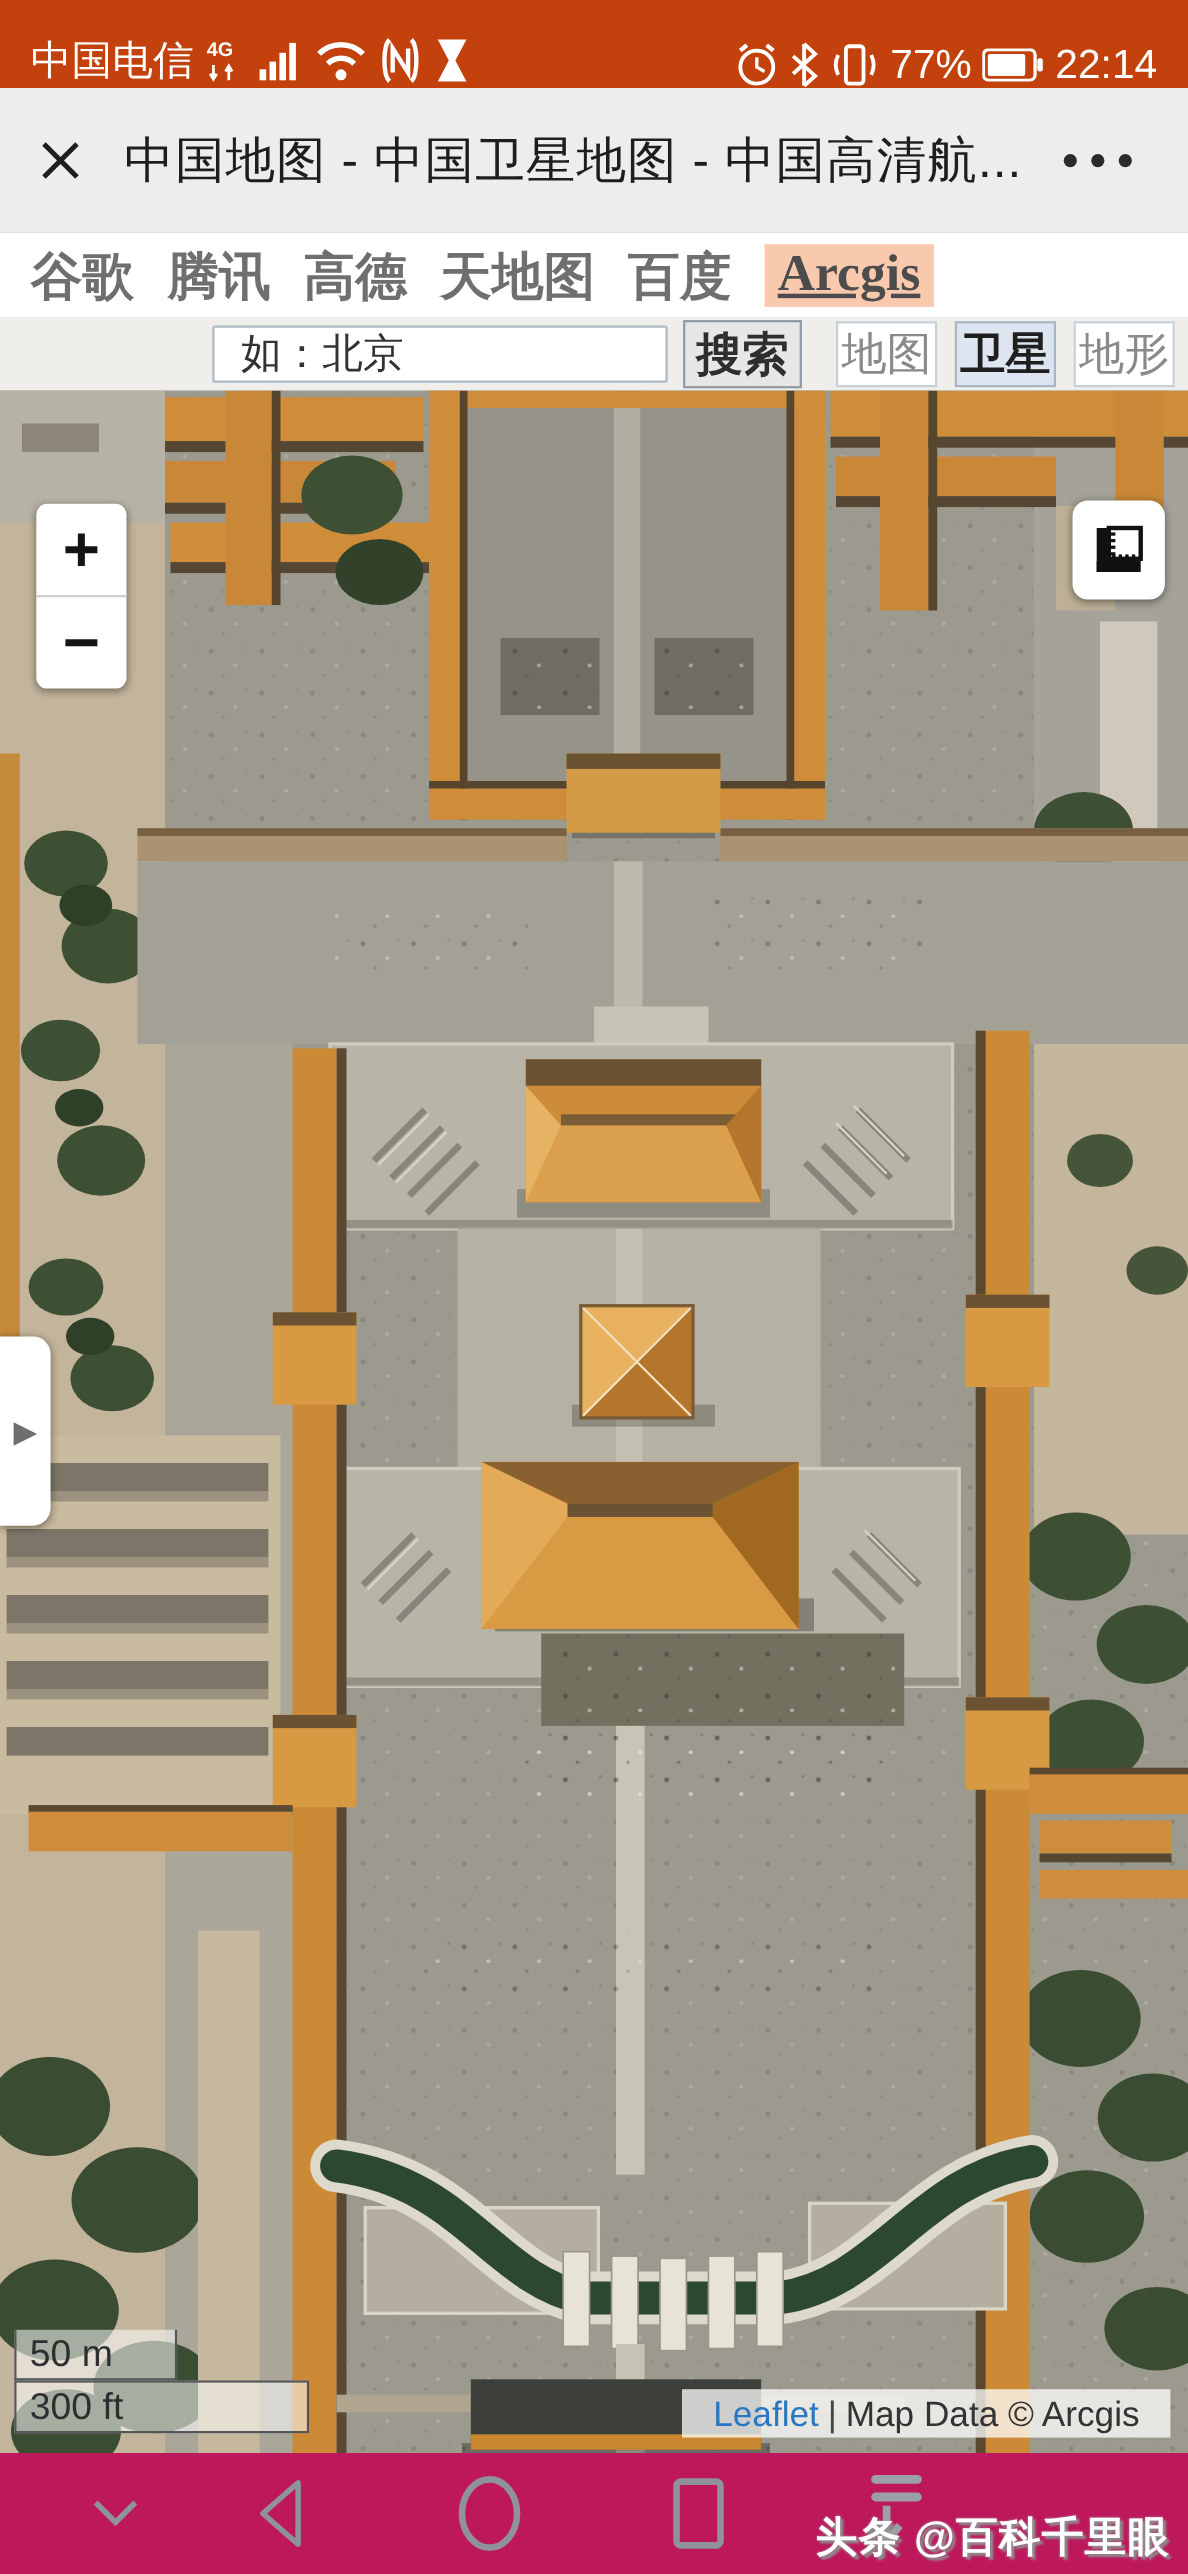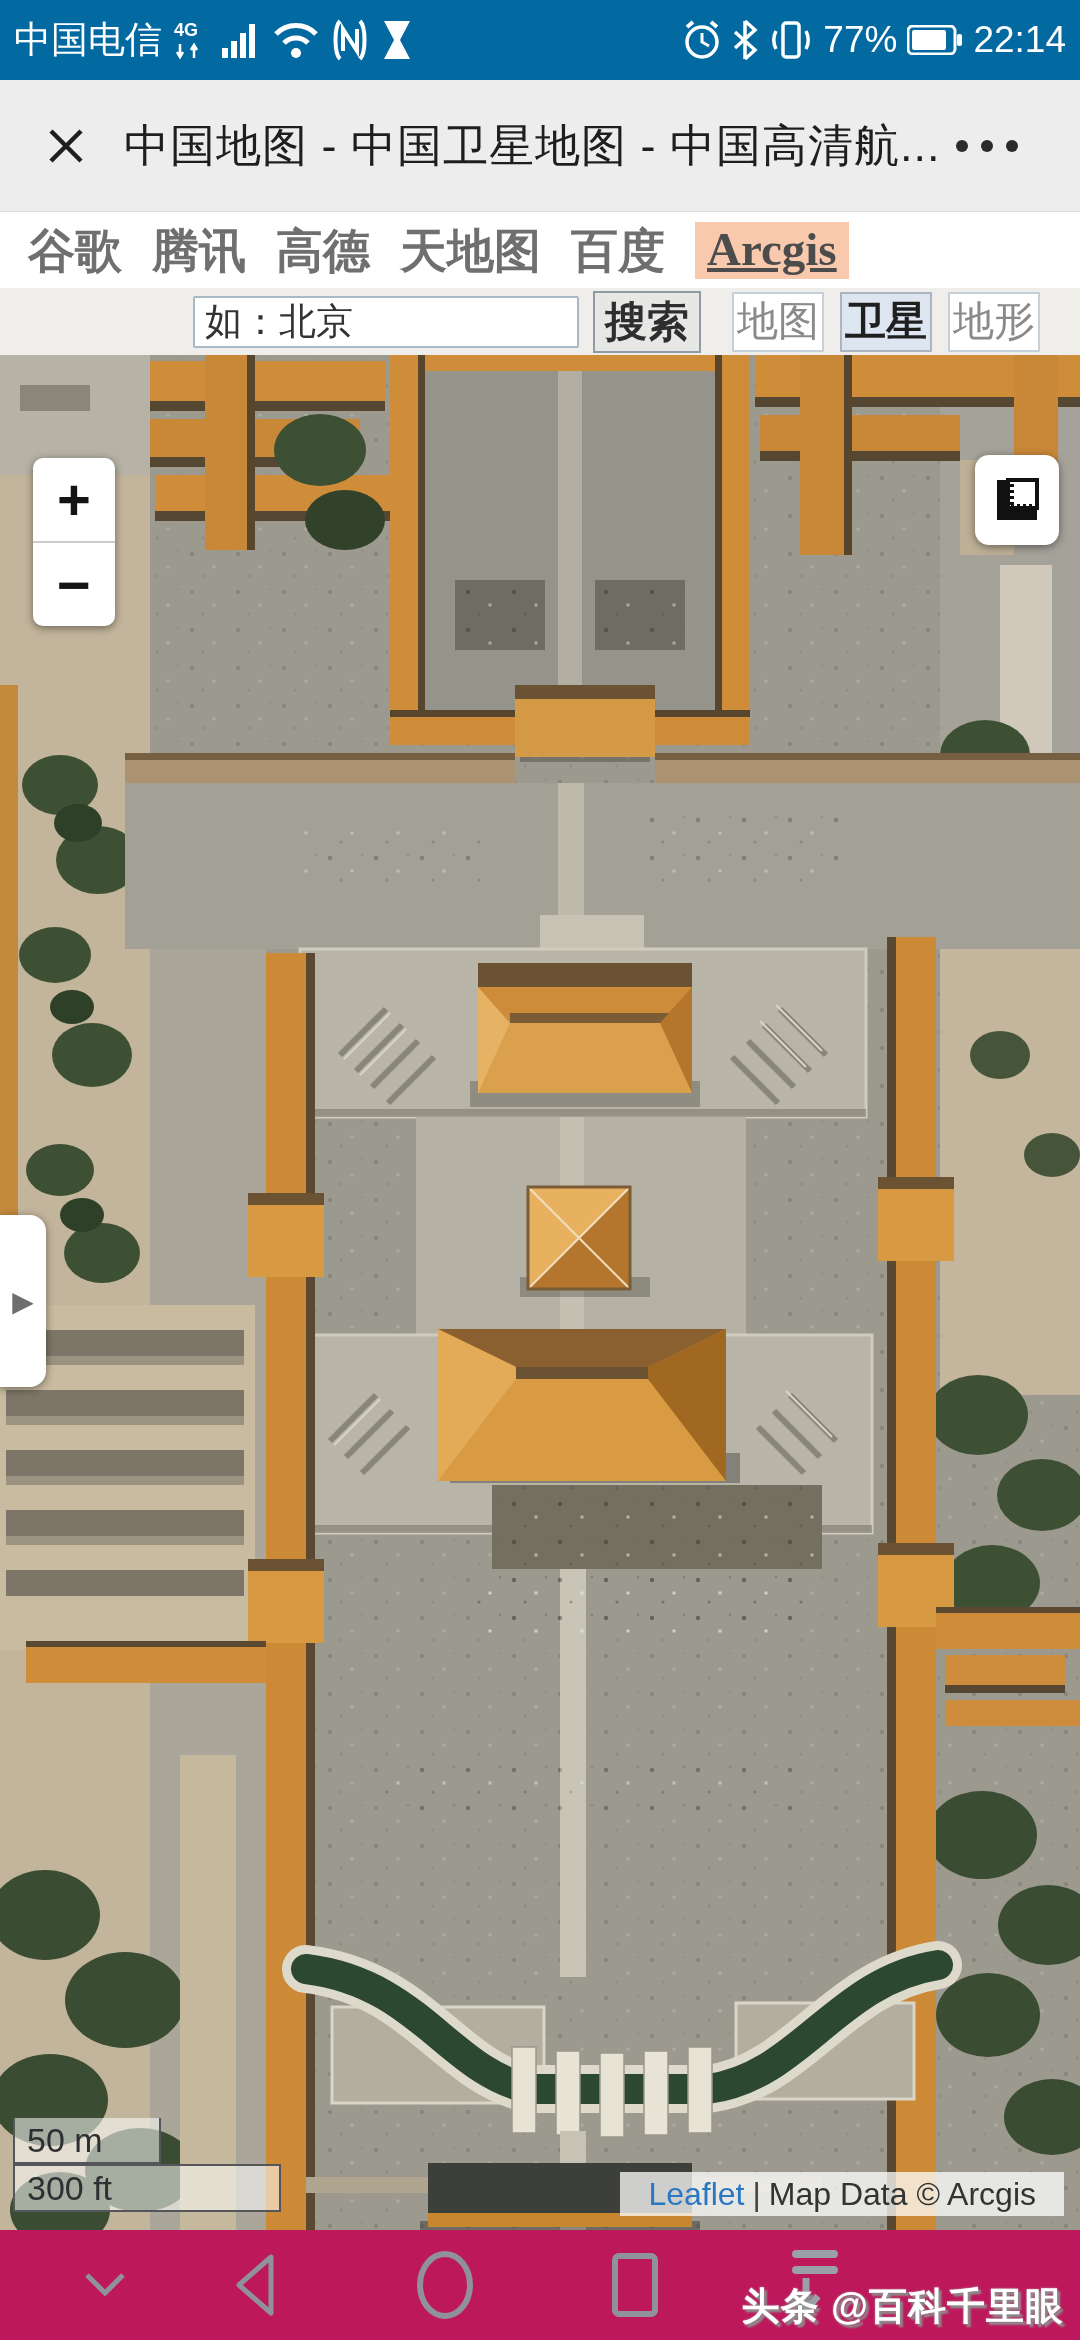--- a/index.html
+++ b/index.html
@@ -1,45 +1,45 @@
 <!DOCTYPE html>
 <html><head>
 <meta charset="utf-8">
 <style>
   html,body{margin:0;padding:0;background:#000;}
   .screen{position:relative;width:1080px;height:2340px;overflow:hidden;
     font-family:"Liberation Sans","DejaVu Sans",sans-serif;background:#fff;}
 
   
-  .status-bar{position:absolute;top:0;left:0;width:1080px;height:80px;background:#0369a1;
-    color:#fff;display:flex;align-items:center;justify-content:space-between;
-    padding:0 14px;box-sizing:border-box;font-size:37px;}
+  .status-bar{position:absolute;top:0;left:0;width:1080px;height:80px;background:#c2410c;
+    color:#fff;display:flex;align-items:flex-end;justify-content:space-between;
+    padding:0 28px;box-sizing:border-box;font-size:37px;}
   .sb-left,.sb-right{display:flex;align-items:center;gap:10px;}
   .sb-ic{display:block;}
 
   
   .title-bar{position:absolute;top:80px;left:0;width:1080px;height:132px;background:#ededed;
-    display:flex;align-items:center;box-sizing:border-box;padding:0 44px;border-bottom:1px solid #ddd;}
+    display:flex;align-items:center;box-sizing:border-box;padding:0 33px;border-bottom:1px solid #ddd;}
   .title-text{font-size:45px;color:#1e1e1e;margin-left:36px;flex:1;white-space:nowrap;
     overflow:hidden;letter-spacing:1px;}
   .menu-dots{display:flex;gap:13px;margin-right:18px;}
   .menu-dots i{width:12px;height:12px;border-radius:50%;background:#2b2b2b;display:block;}
 
   
   .tabs{position:absolute;top:212px;left:0;width:1080px;height:76px;background:#fff;
     display:flex;align-items:center;gap:30px;padding-left:28px;box-sizing:border-box;}
   .tab{font-size:47px;font-weight:bold;color:#6f6f6f;line-height:1;}
   .tab.active{font-family:"Liberation Serif","DejaVu Serif",serif;color:#4c4c4c;
     text-decoration:underline;background:#f9c9ae;padding:4px 12px 6px 12px;}
 
   
   .search-row{position:absolute;top:288px;left:0;width:1080px;height:67px;background:#efeeea;
     display:flex;align-items:center;box-sizing:border-box;}
   .search-input{margin-left:193px;width:362px;height:48px;border:2px solid #a9b9c6;background:#fff;
-    font-size:37px;color:#333;padding:0 10px;font-family:"Liberation Sans",sans-serif;border-radius:2px;}
+    font-size:37px;color:#333;padding:0 24px;font-family:"Liberation Sans",sans-serif;border-radius:2px;}
   .btn-search{margin-left:14px;width:104px;height:58px;background:#e7e7e5;border:2px solid #8f9aa4;
     font-size:42px;font-weight:bold;color:#2e2e2e;display:flex;align-items:center;justify-content:center;}
   .layer-group{display:flex;gap:16px;margin-left:31px;}
   .layer-btn{width:88px;height:56px;background:#fff;border:2px solid #c6d0d9;color:#8a8a8a;
     font-size:41px;display:flex;align-items:center;justify-content:center;}
   .layer-btn.active{background:#dde6f0;border-color:#a9b6c2;color:#1f1f1f;font-weight:bold;}
 
   
   .map-area{position:absolute;top:355px;left:0;width:1080px;height:1875px;overflow:hidden;background:#9c9a8f;}
   .map-svg{position:absolute;top:0;left:0;}

